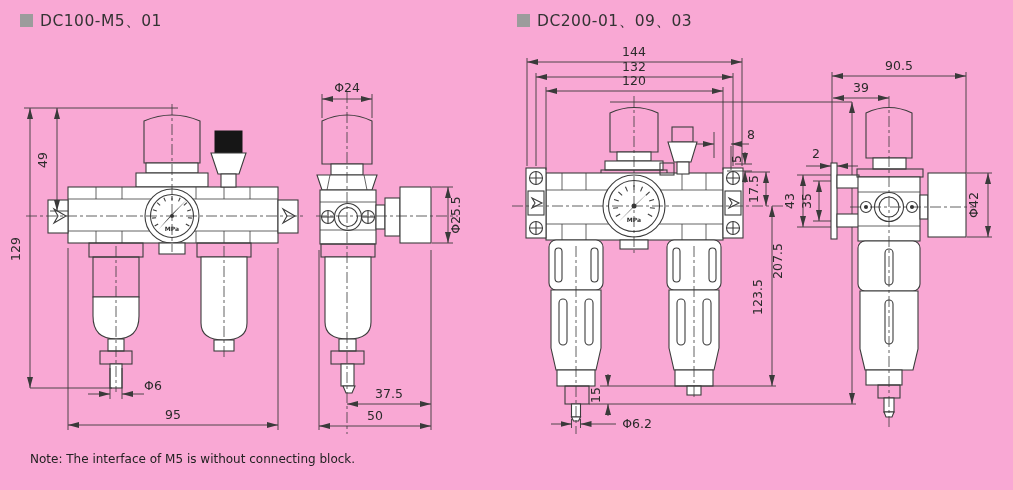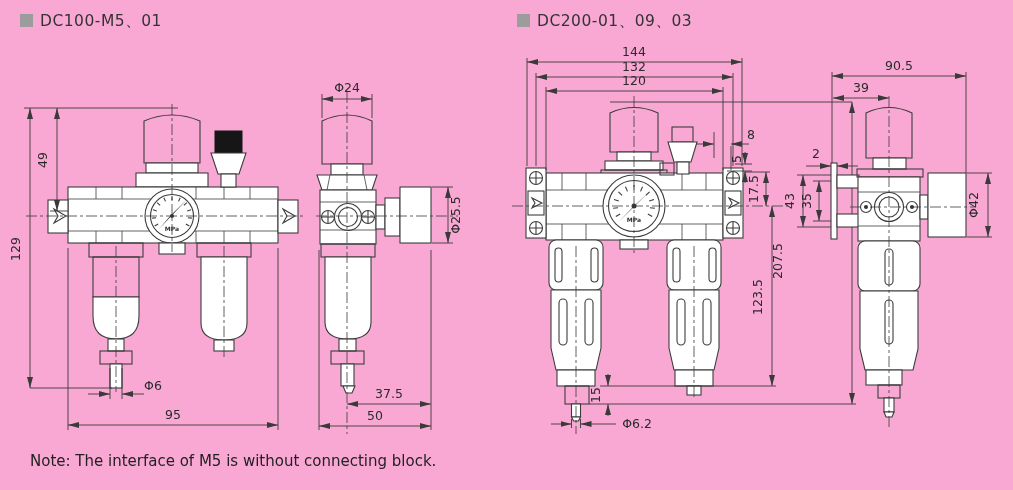--- a/index.html
+++ b/index.html
@@ -1,20 +1,20 @@
 <!DOCTYPE html>
 <html><head>
 <meta charset="utf-8">
 <style>
   html,body{margin:0;padding:0;background:#fff;}
   .page{position:relative;width:1013px;height:490px;background:#f9a8d4;overflow:hidden;
         font-family:"DejaVu Sans",sans-serif;}
   .sec-title{position:absolute;top:11px;font-size:15.5px;color:#333;letter-spacing:.5px;}
   .bullet{position:absolute;top:14px;width:13px;height:13px;background:#9c9c9c;}
-  .note{position:absolute;left:30px;top:452px;font-size:15px;color:#222;text-align:center;}
+  .note{position:absolute;left:30px;top:452px;font-size:12px;color:#222;text-align:center;}
   svg{position:absolute;left:0;top:0;}
   .s{stroke:#3c3c3c;stroke-width:1.1;fill:none;}
   .sf{stroke:#3c3c3c;stroke-width:1.1;fill:#fff;}
   .thin{stroke:#3c3c3c;stroke-width:0.8;fill:none;}
   .d{stroke:#3a3a3a;stroke-width:0.9;fill:none;}
   .c{stroke:#3a3a3a;stroke-width:0.8;fill:none;stroke-dasharray:11 3 3 3;}
   .t{font:12.5px "DejaVu Sans",sans-serif;fill:#2b2b2b;text-anchor:middle;}
   .mpa{font:6px "DejaVu Sans",sans-serif;font-weight:bold;fill:#2b2b2b;text-anchor:middle;}
 </style>
 </head>

